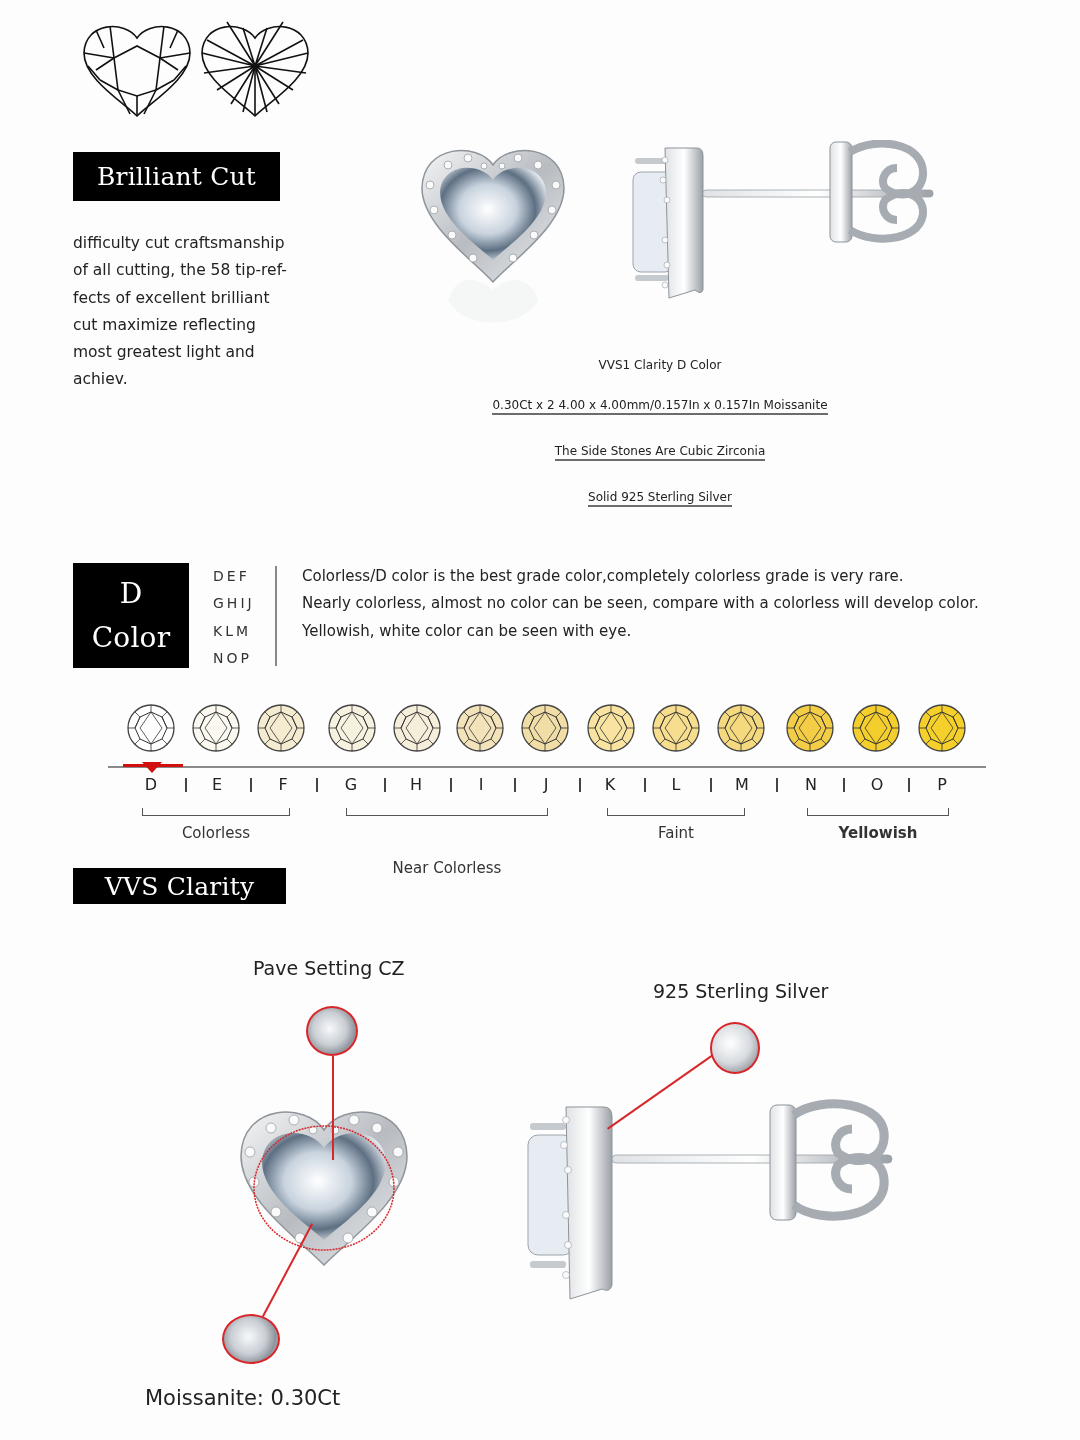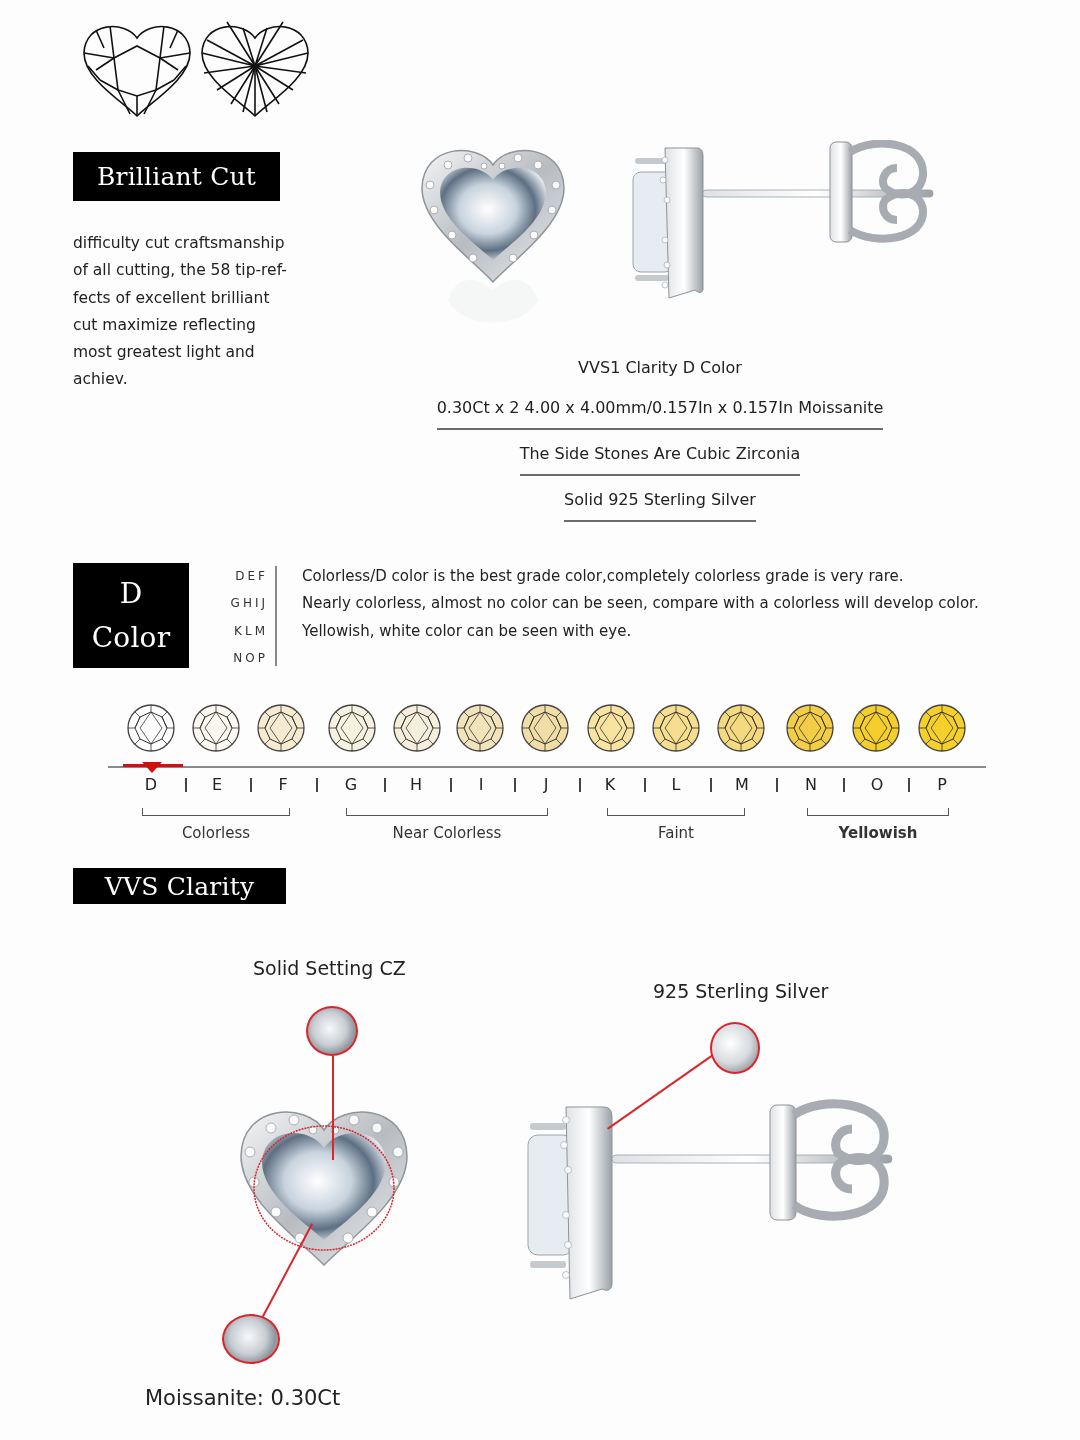--- a/index.html
+++ b/index.html
@@ -8,25 +8,25 @@
   .abs { position: absolute; }
 
   
   .title-block { position: absolute; background: #000; color: #fff; font-family: "DejaVu Serif", serif; font-weight: 300; display: flex; align-items: center; justify-content: center; letter-spacing: 0.2px; }
   .title-block span { font-family: "DejaVu Sans", sans-serif; font-weight: normal; }
 
   
   .desc { position: absolute; left: 73px; top: 230px; width: 235px; font-size: 15.5px; line-height: 27.3px; color: #222; }
 
   
-  .spec { position: absolute; left: 380px; width: 560px; text-align: center; font-size: 16px; color: #222; }
-  .spec u { text-decoration: none; border-bottom: 2px solid #6c6c6c; padding-bottom: 11px; }
-
-  
-  .grade-col { position: absolute; left: 213px; top: 563px; width: 55px; font-size: 12px; line-height: 27.3px; letter-spacing: 3px; color: #333; text-align: right; }
+  .spec { position: absolute; left: 380px; width: 560px; text-align: center; font-size: 12px; color: #222; }
+  .spec u { text-decoration: none; border-bottom: 2px solid #6c6c6c; padding-bottom: 1px; }
+
+  
+  .grade-col { position: absolute; left: 213px; top: 563px; width: 55px; font-size: 14px; line-height: 27.3px; letter-spacing: 3px; color: #333; }
   .grade-divider { position: absolute; left: 275px; top: 566px; width: 1.5px; height: 100px; background: #888; }
   .grade-desc { position: absolute; left: 302px; top: 563px; width: 700px; font-size: 15px; line-height: 27.3px; color: #222; white-space: nowrap; }
 
   
   .scale-line { position: absolute; left: 108px; top: 766px; width: 878px; height: 1.5px; background: #8a8a8a; }
   .marker-bar { position: absolute; left: 123px; top: 764px; width: 60px; height: 3px; background: #d20f0f; }
   .marker-tri { position: absolute; left: 142px; top: 762px; width: 0; height: 0; border-left: 10px solid transparent; border-right: 10px solid transparent; border-top: 11px solid #d20f0f; }
   .gem { position: absolute; width: 50px; height: 50px; top: 703px; }
   .tick-letter { position: absolute; top: 775px; font-size: 16px; color: #222; width: 20px; text-align: center; }
   .tick-sep { position: absolute; top: 778px; width: 1.5px; height: 14px; background: #444; }
@@ -262,29 +262,29 @@
     <div class="tick-sep" style="left: 843px;"></div>
     <div class="tick-sep" style="left: 908px;"></div>
   </div>
 
 <div class="bracket" style="left:142px;width:148px;"></div>
 <div class="bracket" style="left:346px;width:202px;"></div>
 <div class="bracket" style="left:607px;width:138px;"></div>
 <div class="bracket" style="left:807px;width:142px;"></div>
 
 <div class="range-label" style="left:142px;width:148px;">Colorless</div>
-<div class="range-label" style="left:346px;width:202px;">Near Colorless</div>
+<div class="range-label" style="left:346px;width:202px;margin-top:35px;">Near Colorless</div>
 <div class="range-label" style="left:607px;width:138px;">Faint</div>
 <div class="range-label" style="left:807px;width:142px;font-weight:bold;">Yellowish</div>
 
 <div class="title-block" style="left:73px;top:868px;width:213px;height:36px;">
   <span style="font-family:'DejaVu Serif',serif;font-size:25px;">VVS Clarity</span>
 </div>
 
-<div class="callout-label" style="left:253px;top:957px;">Solid Setting CZ</div>
+<div class="callout-label" style="left:253px;top:957px;">Pave Setting CZ</div>
 <div class="callout-label" style="left:653px;top:980px;">925 Sterling Silver</div>
 <div class="callout-label" style="left:145px;top:1386px;font-size:21px;">Moissanite: 0.30Ct</div>
 
 <svg class="abs" style="left:236px;top:1100px" width="176" height="200" viewBox="0 0 176 200">
   <path d="M88 30 C70 2,6 4,5 56 C5 100,64 140,88 165 C112 140,171 100,171 56 C170 4,106 2,88 30 Z" fill="url(#halo1)" stroke="#8e949a" stroke-width="1.5"></path>
   <path d="M88 48 C74 26,28 26,26 62 C26 94,68 122,88 140 C108 122,150 94,150 62 C148 26,102 26,88 48 Z" fill="url(#stone1)"></path>
   <g fill="#fafafa" stroke="#9aa0a6" stroke-width="0.8">
     <circle cx="35" cy="28" r="5"></circle>
       <circle cx="58" cy="20" r="5"></circle>
       <circle cx="118" cy="20" r="5"></circle>

